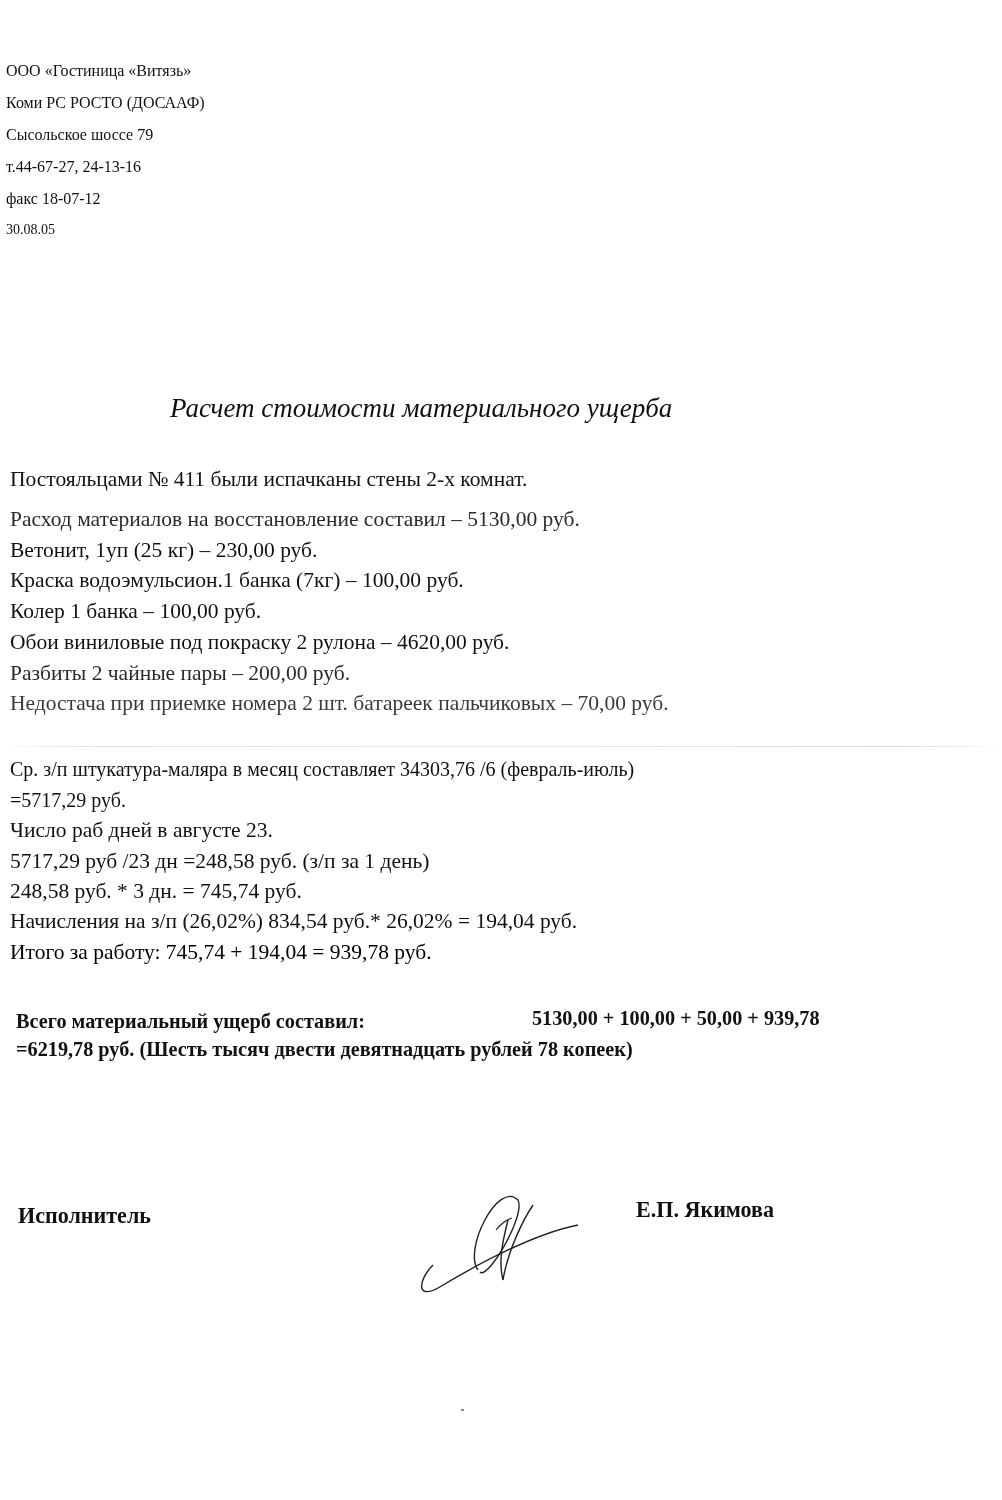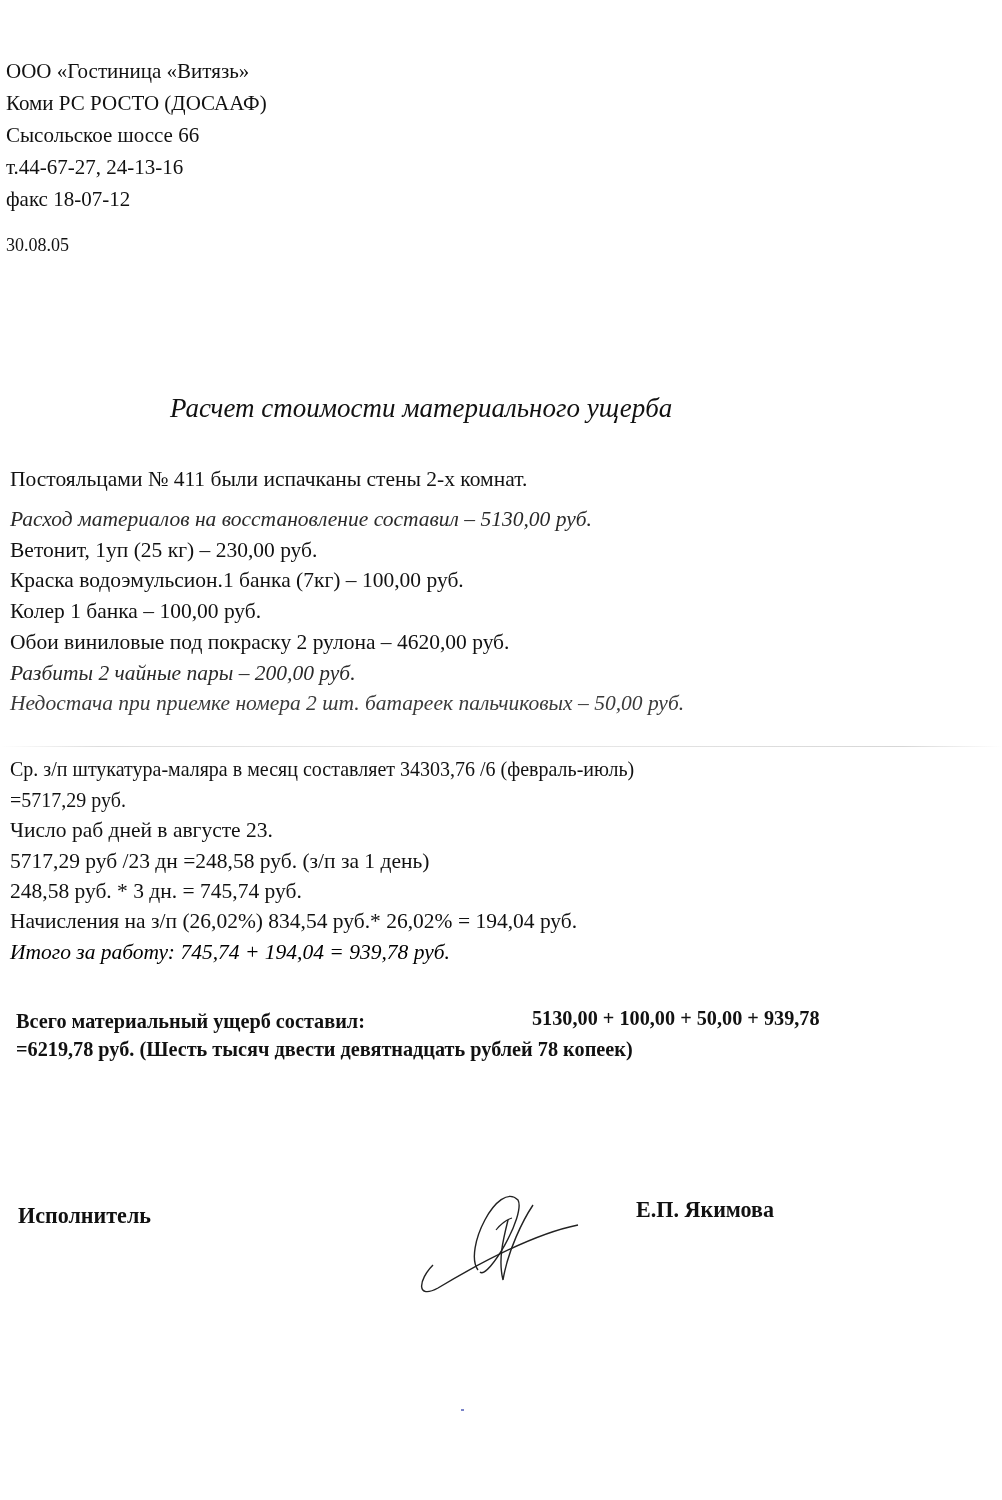--- a/index.html
+++ b/index.html
@@ -1,58 +1,58 @@
 <!DOCTYPE html>
 <html><head>
 <meta charset="utf-8">
 <style>
   html, body { margin: 0; padding: 0; background: #ffffff; }
   body {
     width: 1002px; height: 1500px; position: relative; overflow: hidden;
     font-family: "Liberation Serif", "DejaVu Serif", serif; color: #111111;
   }
   .line { position: absolute; white-space: nowrap; }
-  .hdr { left: 6px; font-size: 21px; line-height: 32px; }
-  .date { left: 6px; top: 235px; font-size: 18px; }
+  .hdr { left: 6px; font-size: 16px; line-height: 32px; }
+  .date { left: 6px; top: 222px; font-size: 14px; }
   .title { left: 170px; top: 393px; font-size: 27px; font-style: italic; }
   .body { left: 10px; font-size: 21.5px; }
-  .it { font-style: italic; color: #2a2a2a; }
+  .it { color: #2a2a2a; }
   .bold { font-weight: bold; font-size: 22px; transform: scaleX(0.92); transform-origin: left; }
   .fold {
     position: absolute; left: 0; top: 746px; width: 1002px; height: 1px;
     background: linear-gradient(90deg, rgba(0,0,0,0) 0%, rgba(120,120,120,0.25) 10%, rgba(120,120,120,0.15) 50%, rgba(120,120,120,0.3) 90%, rgba(0,0,0,0) 100%);
   }
   .sig { position: absolute; left: 408px; top: 1180px; width: 180px; height: 120px; }
   .dot { position: absolute; left: 461px; top: 1409px; width: 3px; height: 2px; background: #7a84c8; }
 </style>
 </head>
 <body>
 
 <div>
 
   <div>
     <div class="line hdr" style="top:55px">ООО «Гостиница «Витязь»</div>
     <div class="line hdr" style="top:87px">Коми РС РОСТО (ДОСААФ)</div>
-    <div class="line hdr" style="top:119px">Сысольское шоссе 66</div>
+    <div class="line hdr" style="top:119px">Сысольское шоссе 79</div>
     <div class="line hdr" style="top:151px">т.44-67-27, 24-13-16</div>
     <div class="line hdr" style="top:183px">факс 18-07-12</div>
     <div class="line date">30.08.05</div>
   </div>
 
   <div class="line title">Расчет стоимости материального ущерба</div>
 
   <div>
     <div class="line body" style="top:467px">Постояльцами № 411 были испачканы стены 2-х комнат.</div>
     <div class="line body it" style="top:507px">Расход материалов на восстановление составил – 5130,00 руб.</div>
     <div class="line body" style="top:538px">Ветонит, 1уп (25 кг) – 230,00 руб.</div>
     <div class="line body" style="top:568px">Краска водоэмульсион.1 банка (7кг) – 100,00 руб.</div>
     <div class="line body" style="top:599px">Колер 1 банка – 100,00 руб.</div>
     <div class="line body" style="top:630px">Обои виниловые под покраску 2 рулона – 4620,00 руб.</div>
     <div class="line body it" style="top:661px">Разбиты 2 чайные пары – 200,00 руб.</div>
-    <div class="line body it" style="top:691px; color:#3a3a3a">Недостача при приемке номера 2 шт. батареек пальчиковых – 50,00 руб.</div>
+    <div class="line body it" style="top:691px; color:#3a3a3a">Недостача при приемке номера 2 шт. батареек пальчиковых – 70,00 руб.</div>
   </div>
 
   <div class="fold"></div>
 
   <div>
     <div class="line body" style="top:757px; transform:scaleX(0.93); transform-origin:left">Ср. з/п штукатура-маляра в месяц составляет 34303,76 /6 (февраль-июль)</div>
     <div class="line body" style="top:788px; transform:scaleX(0.93); transform-origin:left">=5717,29 руб.</div>
     <div class="line body" style="top:818px">Число раб дней в августе 23.</div>
     <div class="line body" style="top:849px">5717,29 руб /23 дн =248,58 руб. (з/п за 1 день)</div>
     <div class="line body" style="top:879px">248,58 руб. * 3 дн. = 745,74 руб.</div>

